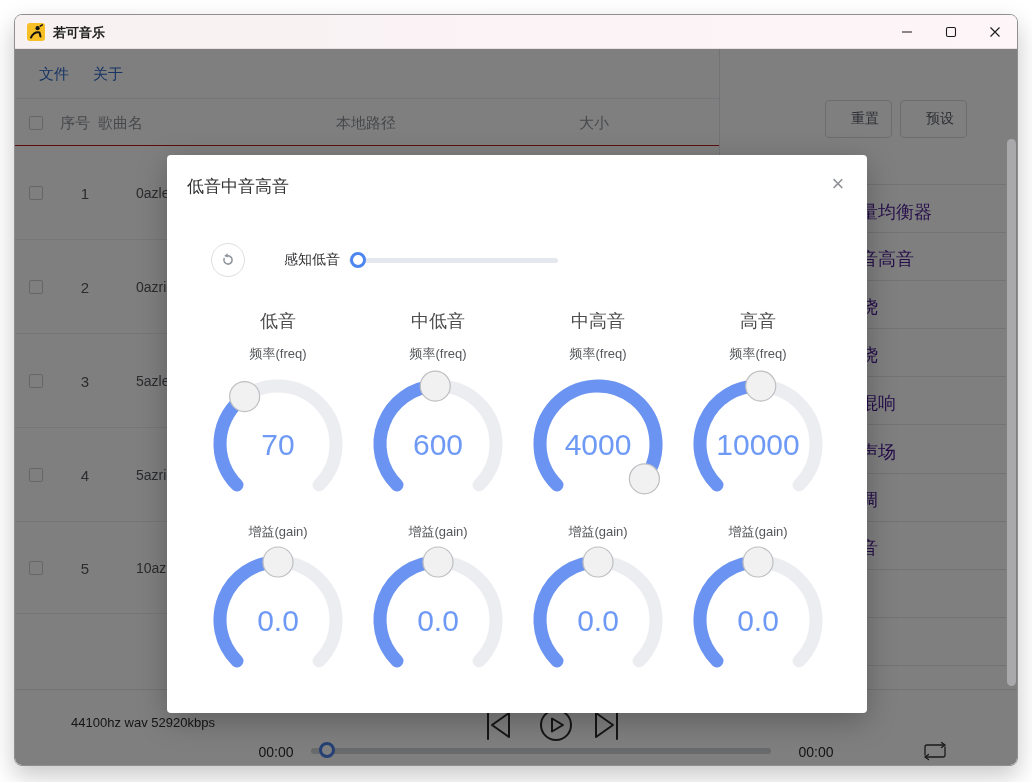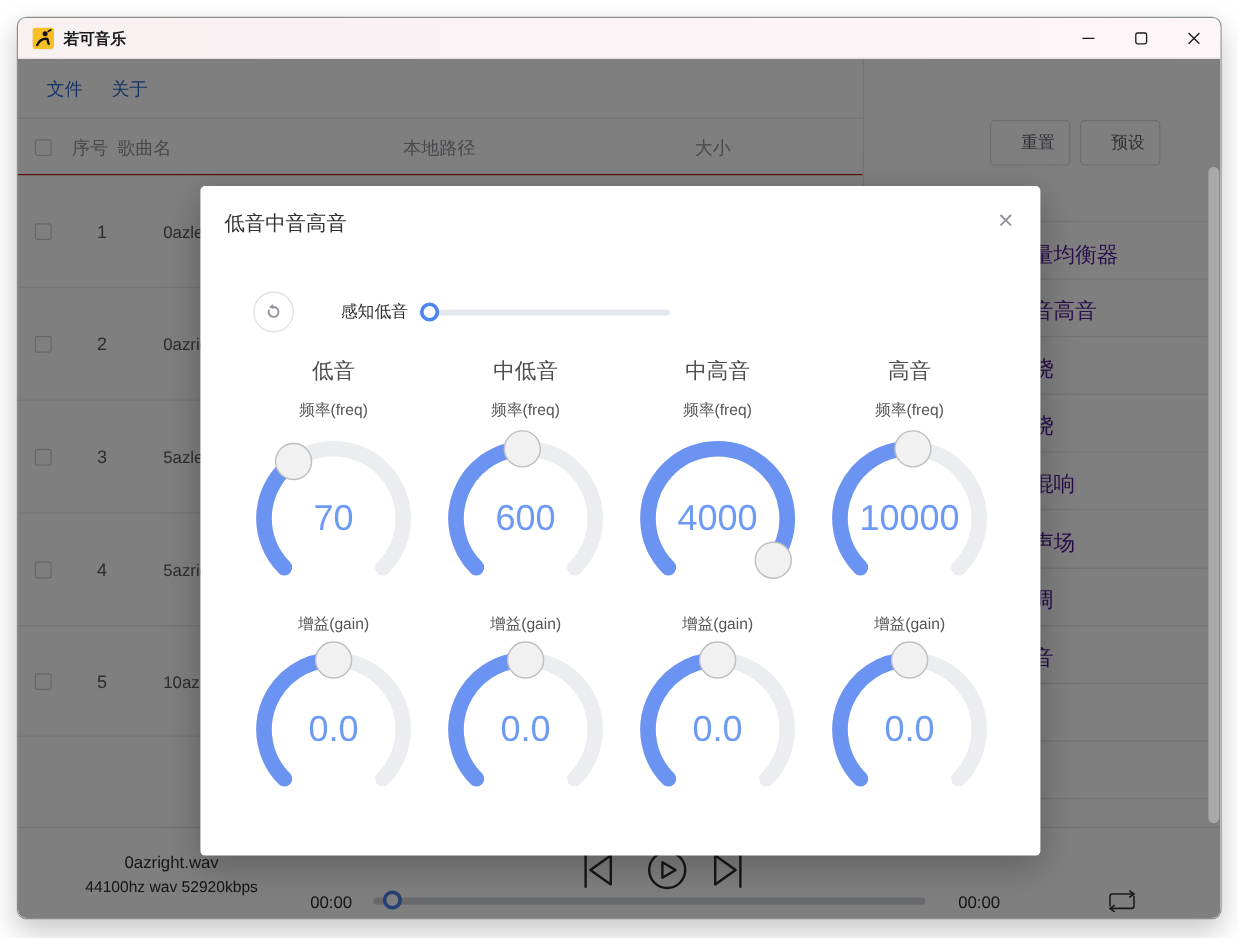--- a/index.html
+++ b/index.html
@@ -64,21 +64,21 @@
   .modal-close { position:absolute; left:656px; top:14px; width:30px; height:30px;
     font-size:22px; color:#909399; text-align:center; line-height:30px; cursor:pointer; }
   .reset-circle { position:absolute; left:44px; top:88px; width:34px; height:34px;
     border:1px solid #dcdee2; border-radius:50%; display:flex; align-items:center;
     justify-content:center; cursor:pointer; background:#fff; }
   .pb-label { position:absolute; left:117px; top:96px; font-size:14px; color:#303133; }
   .pb-track { position:absolute; left:182px; top:103px; width:209px; height:5px;
     background:#e4e7ed; border-radius:3px; }
   .pb-thumb { position:absolute; top:-6px; width:16px; height:16px; border-radius:50%;
     background:#fff; border:3px solid #4d86ee; cursor:pointer; }
-  .knob-col { position:absolute; top:142px; width:160px; height:390px; }
+  .knob-col { position:absolute; top:154px; width:160px; height:390px; }
   .k-group { position:absolute; top:0; width:160px; text-align:center; font-size:18px; color:#4c4c4c; }
   .k-sub { position:absolute; width:160px; text-align:center; font-size:13px; color:#54565a; }
   .k-svg { position:absolute; left:5px; width:150px; height:150px; cursor:pointer; }
 </style>
 </head>
 <body>
 
 <div class="window">
 
   <div class="titlebar">
@@ -187,21 +187,20 @@
           </div>
           <div class="p-row" style="top: 569px; height: 48px;">
             <span style="top:14px;"></span>
           </div>
           <div class="p-row" style="top: 617px; height: 23px; border-bottom: none;"></div>
         </div>
     </div>
 
     <div class="player">
       <div class="song-box">
-        <div class="song-title">0azright.wav</div>
         <div class="song-details">44100hz wav 52920kbps</div>
       </div>
       <span class="time elapsed">00:00</span>
       <div class="progress-track">
         <div class="progress-thumb" id="progress-thumb" style="left: 8.1px;"></div>
       </div>
       <span class="time duration">00:00</span>
 
       <span class="pc prev">
         <svg width="30" height="34" viewBox="0 0 30 34" fill="none" stroke="#2d2d2d" stroke-width="2" stroke-linejoin="round" stroke-linecap="round">

